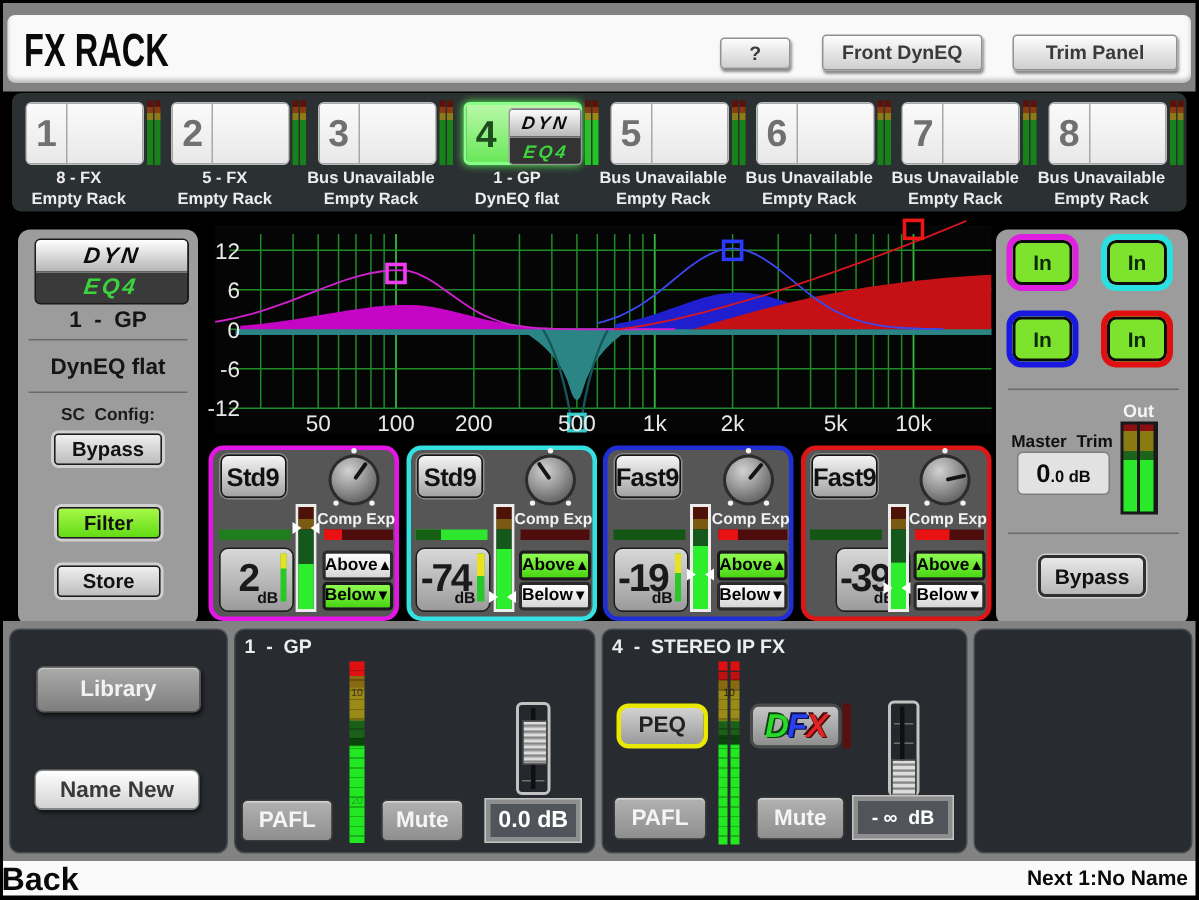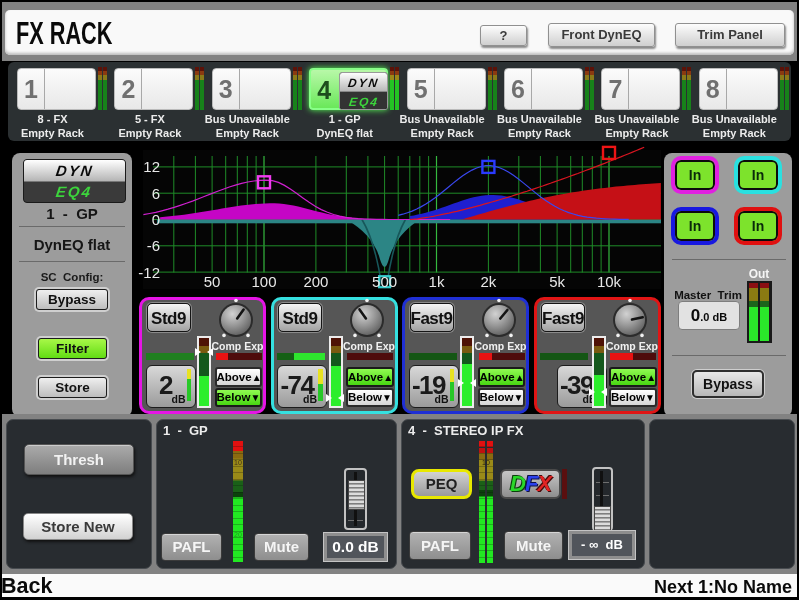--- a/index.html
+++ b/index.html
@@ -335,22 +335,22 @@
 </div>
 <div class="abs" style="left:672px;top:355px;width:114px;height:1px;background:#6a6a6a;"></div>
 <div class="abs" style="left:692px;top:370px;width:72px;height:28px;background:linear-gradient(#e8e8e8,#b8b8b8);border:2px solid #2f2f2f;border-radius:5px;box-sizing:border-box;box-shadow:0 0 0 1px #cfcfcf;text-align:center;font-size:14px;font-weight:bold;color:#111;line-height:24px;">Bypass</div>
 
 <div class="abs" style="left:2px;top:414px;width:795px;height:160px;background:#828282;"></div>
 <div class="abs" style="left:6px;top:419px;width:144px;height:148px;background:#282c30;border-radius:7px;border:1px solid #484c50;"></div>
 <div class="abs" style="left:156px;top:419px;width:239px;height:148px;background:#282c30;border-radius:7px;border:1px solid #484c50;"></div>
 <div class="abs" style="left:401px;top:419px;width:242px;height:148px;background:#282c30;border-radius:7px;border:1px solid #484c50;"></div>
 <div class="abs" style="left:649px;top:419px;width:144px;height:148px;background:#282c30;border-radius:7px;border:1px solid #484c50;"></div>
 
-<div class="abs" style="left:24px;top:444px;width:108px;height:29px;background:linear-gradient(#ababab,#7e7e7e);border:1px solid #555;border-radius:5px;box-shadow:inset 0 1px 0 #ccc,1px 2px 3px #111;text-align:center;font-size:15px;font-weight:bold;color:#f2f2f2;line-height:29px;">Thresh</div>
-<div class="abs" style="left:23px;top:513px;width:108px;height:25px;background:linear-gradient(#ffffff,#d2d2d2);border:1px solid #888;border-radius:5px;box-shadow:1px 2px 3px #111;text-align:center;font-size:15px;font-weight:bold;color:#3a3a3a;line-height:25px;">Store New</div>
+<div class="abs" style="left:24px;top:444px;width:108px;height:29px;background:linear-gradient(#ababab,#7e7e7e);border:1px solid #555;border-radius:5px;box-shadow:inset 0 1px 0 #ccc,1px 2px 3px #111;text-align:center;font-size:15px;font-weight:bold;color:#f2f2f2;line-height:29px;">Library</div>
+<div class="abs" style="left:23px;top:513px;width:108px;height:25px;background:linear-gradient(#ffffff,#d2d2d2);border:1px solid #888;border-radius:5px;box-shadow:1px 2px 3px #111;text-align:center;font-size:15px;font-weight:bold;color:#3a3a3a;line-height:25px;">Name New</div>
 
 <div class="abs" style="left:163px;top:423px;font-size:13px;font-weight:bold;color:#ececec;">1&nbsp;&nbsp;-&nbsp;&nbsp;GP</div>
 <div class="abs" style="left:233px;top:441px;width:10px;height:121px;background:linear-gradient(#e01010 0%,#e01010 8%,#8a6a10 8%,#8a6a10 14%,#9a8a18 15%,#9a8a18 32%,#1a6018 33%,#1a6018 42%,#0c420c 42%,#0c420c 46%,#22e822 47%,#22e822 100%);">
     <div class="abs" style="left:0;top:0;width:100%;height:121px;background:repeating-linear-gradient(rgba(0,0,0,0) 0px,rgba(0,0,0,0) 5.5px,rgba(10,10,10,0.25) 5.5px,rgba(10,10,10,0.25) 6.5px);"></div>
     <div class="abs" style="left:0px;top:18px;width:100%;text-align:center;font-size:7px;color:#42301a;">10</div>
     <div class="abs" style="left:0px;top:90px;width:100%;text-align:center;font-size:7px;color:#1aa01a;">20</div>
   </div>
 <div class="abs" style="left:161px;top:533px;width:59px;height:26px;background:linear-gradient(#b2b2b2,#8e8e8e);border:1px solid #3a3a3a;border-radius:4px;color:#f5f5f5;font-weight:bold;text-align:center;box-shadow:inset 0 1px 0 #d5d5d5;font-size:15px;line-height:26px;">PAFL</div>
 <div class="abs" style="left:254px;top:533px;width:53px;height:26px;background:linear-gradient(#b2b2b2,#8e8e8e);border:1px solid #3a3a3a;border-radius:4px;color:#f5f5f5;font-weight:bold;text-align:center;box-shadow:inset 0 1px 0 #d5d5d5;font-size:15px;line-height:26px;">Mute</div>
 <div class="abs dispdark" style="left:323px;top:532px;width:63px;height:28px;">
@@ -385,12 +385,12 @@
     <div class="abs" style="left:0px;top:37px;width:15px;height:24px;border:1px solid #444;background:repeating-linear-gradient(#dcdcdc 0px,#dcdcdc 1.5px,#7e7e7e 2.5px,#b8b8b8 4px);"></div>
   </div>
 <div class="abs" style="left:409px;top:531px;width:60px;height:27px;background:linear-gradient(#b2b2b2,#8e8e8e);border:1px solid #3a3a3a;border-radius:4px;color:#f5f5f5;font-weight:bold;text-align:center;box-shadow:inset 0 1px 0 #d5d5d5;font-size:15px;line-height:27px;">PAFL</div>
 <div class="abs" style="left:504px;top:531px;width:57px;height:27px;background:linear-gradient(#b2b2b2,#8e8e8e);border:1px solid #3a3a3a;border-radius:4px;color:#f5f5f5;font-weight:bold;text-align:center;box-shadow:inset 0 1px 0 #d5d5d5;font-size:15px;line-height:27px;">Mute</div>
 <div class="abs dispdark" style="left:568px;top:530px;width:66px;height:28px;">
     <div style="font-size:13px;line-height:22px;">-&nbsp;∞&nbsp;&nbsp;dB</div>
   </div>
 
 <div class="abs" style="left:2px;top:574px;width:795px;height:23px;background:#fafafa;"></div>
 <div class="abs" style="left:1px;top:574px;font-size:21.5px;font-weight:bold;color:#0a0a0a;">Back</div>
-<div class="abs" style="right:7px;top:577px;font-size:18px;font-weight:bold;color:#0a0a0a;">Next 1:No Name</div>
+<div class="abs" style="right:7px;top:577px;font-size:14px;font-weight:bold;color:#0a0a0a;">Next 1:No Name</div>
 </body></html>

